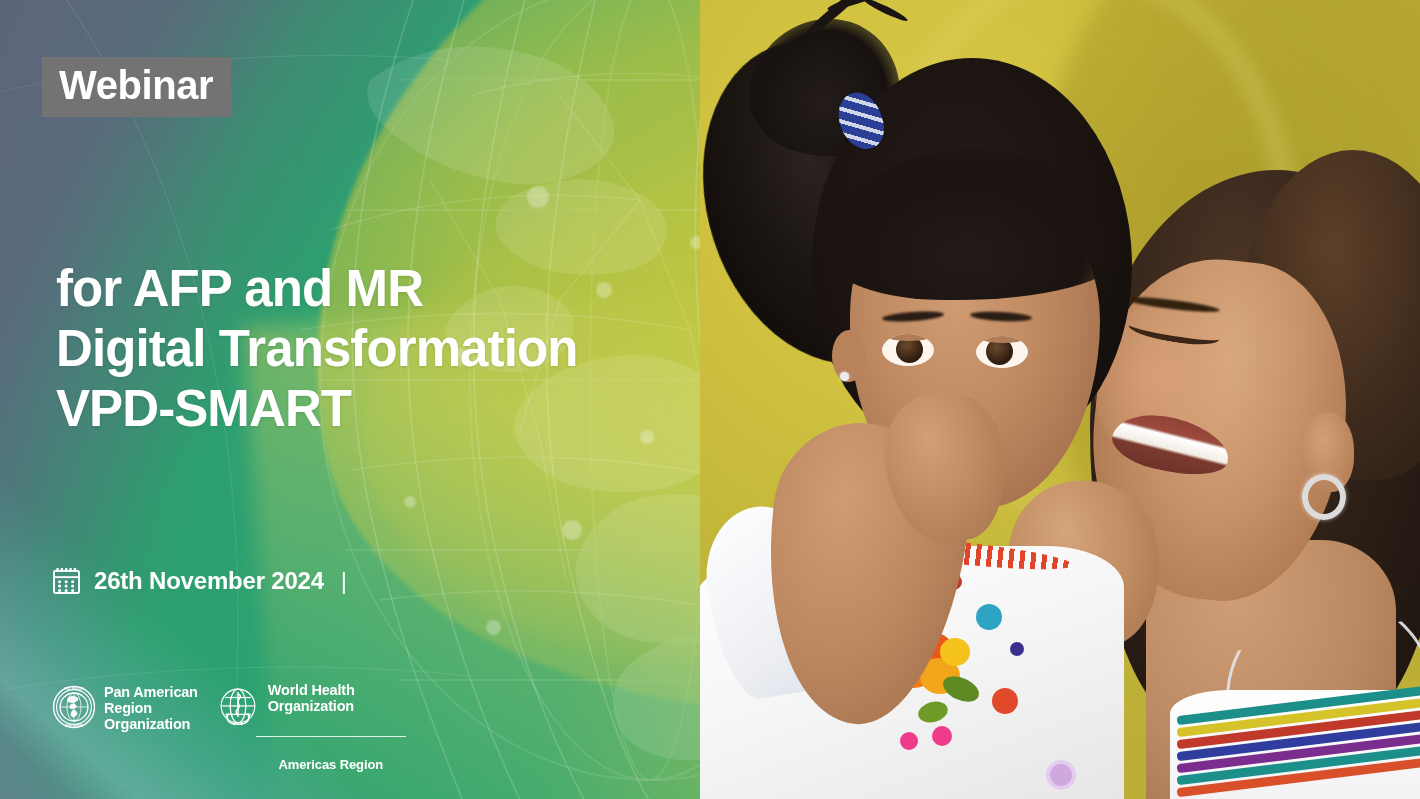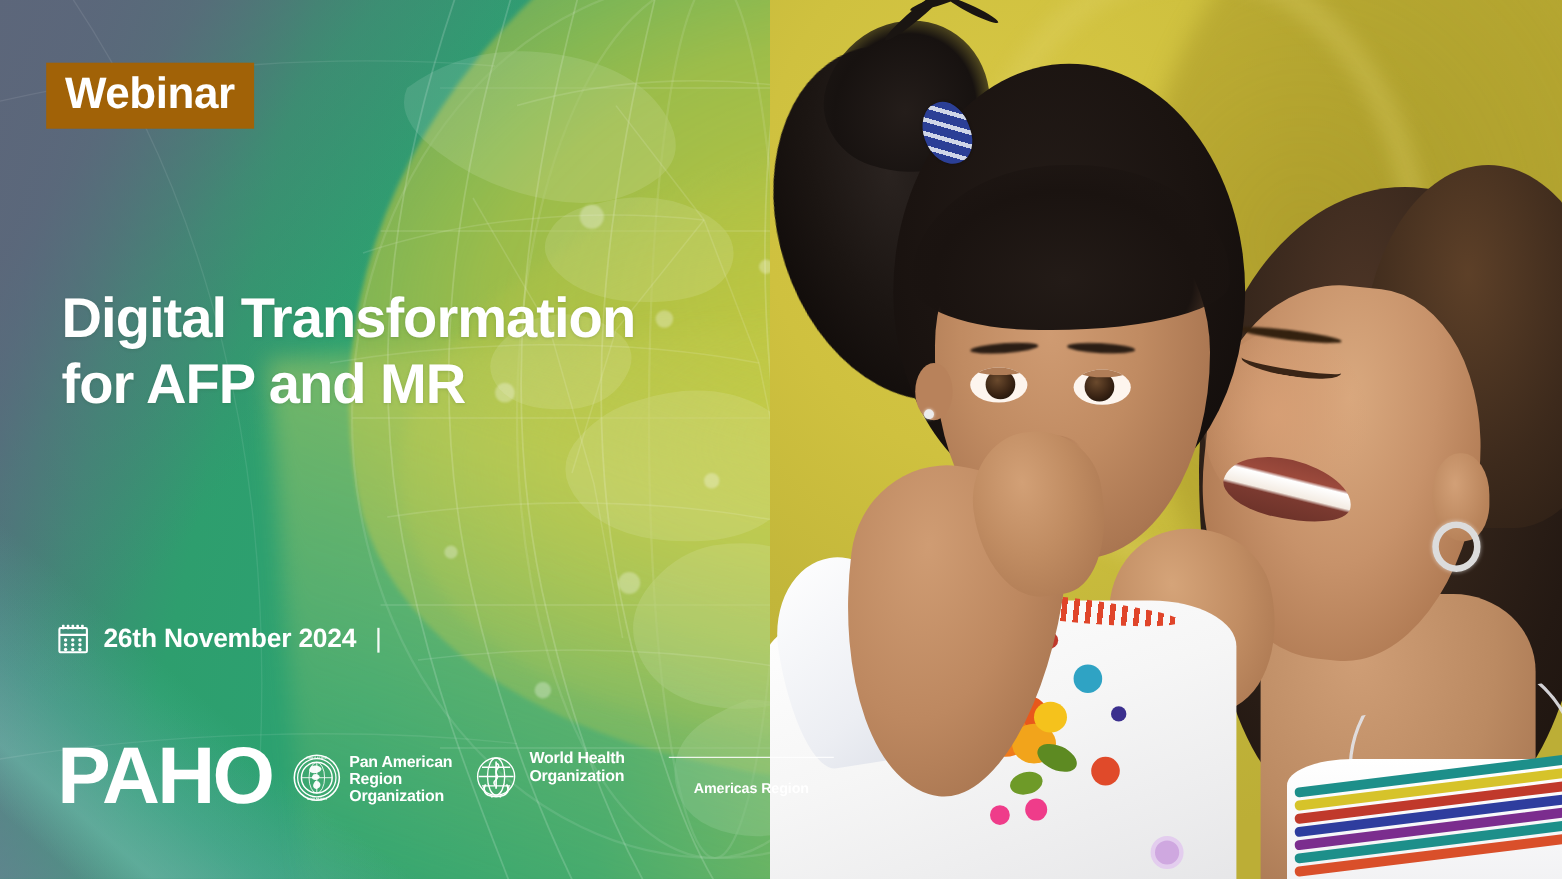--- a/index.html
+++ b/index.html
@@ -264,21 +264,21 @@
     background:radial-gradient(ellipse at 42% 28%, #d5a479 0%, #c18d63 50%, #a4704b 100%);
     border-radius:48% 52% 44% 48% / 46% 42% 58% 54%;
     transform:rotate(-12deg);
   }
 
   
   .content{position:absolute;left:0;top:0;width:760px;height:799px;z-index:40;}
 
   .badge{
     position:absolute;left:42px;top:57px;
-    background:#a16207;
+    background:#737373;
     padding:8px 18px 12px 17px;
     color:#fff;
     font-size:40px;
     font-weight:bold;
     letter-spacing:-.4px;
     line-height:1;
   }
 
   .title{
     position:absolute;left:56px;top:259px;
@@ -305,21 +305,21 @@
     position:absolute;left:52px;top:678px;
     display:flex;align-items:flex-start;gap:18px;
   }
   .paho-word{
     color:#fff;font-size:73px;font-weight:bold;line-height:.86;
     letter-spacing:-2.5px;
     margin-top:-3px;
   }
   .org-block{display:flex;align-items:center;gap:8px;padding-top:7px;}
   .org-text{color:#fff;font-size:14.5px;font-weight:bold;line-height:1.1;letter-spacing:-.2px;}
-  .who-block{display:flex;flex-direction:row;gap:0;padding-top:5px;}
+  .who-block{display:flex;flex-direction:column;gap:0;padding-top:5px;}
   .who-top{display:flex;align-items:flex-start;gap:8px;}
   .who-text{color:#fff;font-size:14.5px;font-weight:bold;line-height:1.1;letter-spacing:-.2px;}
   .who-region{
     color:#fff;font-size:13px;font-weight:bold;letter-spacing:-.1px;
     border-top:1px solid rgba(255,255,255,.85);
     margin-top:5px;padding-top:20px;margin-left:40px;width:150px;text-align:center;
   }
   .emblem{flex:0 0 auto;}
 </style>
 </head>
@@ -475,22 +475,23 @@
       <div class="c-arm"></div>
       <div class="c-hand"></div>
     </div>
   </div>
 
   <div class="content">
 
     <div class="badge">Webinar</div>
 
     <div class="title">
+      <div>for AFP and MR</div>
       <div>Digital Transformation</div>
-      <div>for AFP and MR</div>
+      <div>VPD-SMART</div>
     </div>
 
     <div class="datebar">
       <span class="cal-icon">
         <svg viewBox="0 0 32 32" width="29" height="29">
           <g fill="none" stroke="#ffffff" stroke-width="2.1">
             <rect x="2.2" y="5.4" width="27.6" height="24.4" rx="1.4"></rect>
             <path d="M2.2 12.3 H29.8"></path>
           </g>
           <g fill="#ffffff">
@@ -510,21 +511,20 @@
               <circle cx="22.8" cy="27.0" r="1.7"></circle>
           </g>
         </svg>
       </span>
       <span class="date-strong">26th November 2024</span>
       <span class="date-sep">|</span>
     </div>
 
     <div class="logos">
 
-      <div class="paho-word">PAHO</div>
 
       <div class="org-block">
         <span class="emblem">
           <svg viewBox="0 0 46 46" width="44" height="44">
             <circle cx="23" cy="23" r="21.4" fill="none" stroke="#fff" stroke-width="1.5"></circle>
             <circle cx="23" cy="23" r="18.2" fill="none" stroke="#fff" stroke-width="1.2"></circle>
             <circle cx="23" cy="23" r="14.6" fill="none" stroke="#fff" stroke-width="1.4"></circle>
             <g fill="#fff" fill-opacity="0.95">
               <path d="M17.5 12.4 q4.8-2.2 8.6.4 q2.8 2-0.2 4.2 q-4 2.8-8.4 1 q-3.6-1.6 0-5.6z"></path>
               <path d="M20.0 19.8 q3.4-1.2 5.2 1.2 q1.4 2-1 3.4 q-3 1.6-5.2-.2 q-1.8-1.6 1-4.4z"></path>

